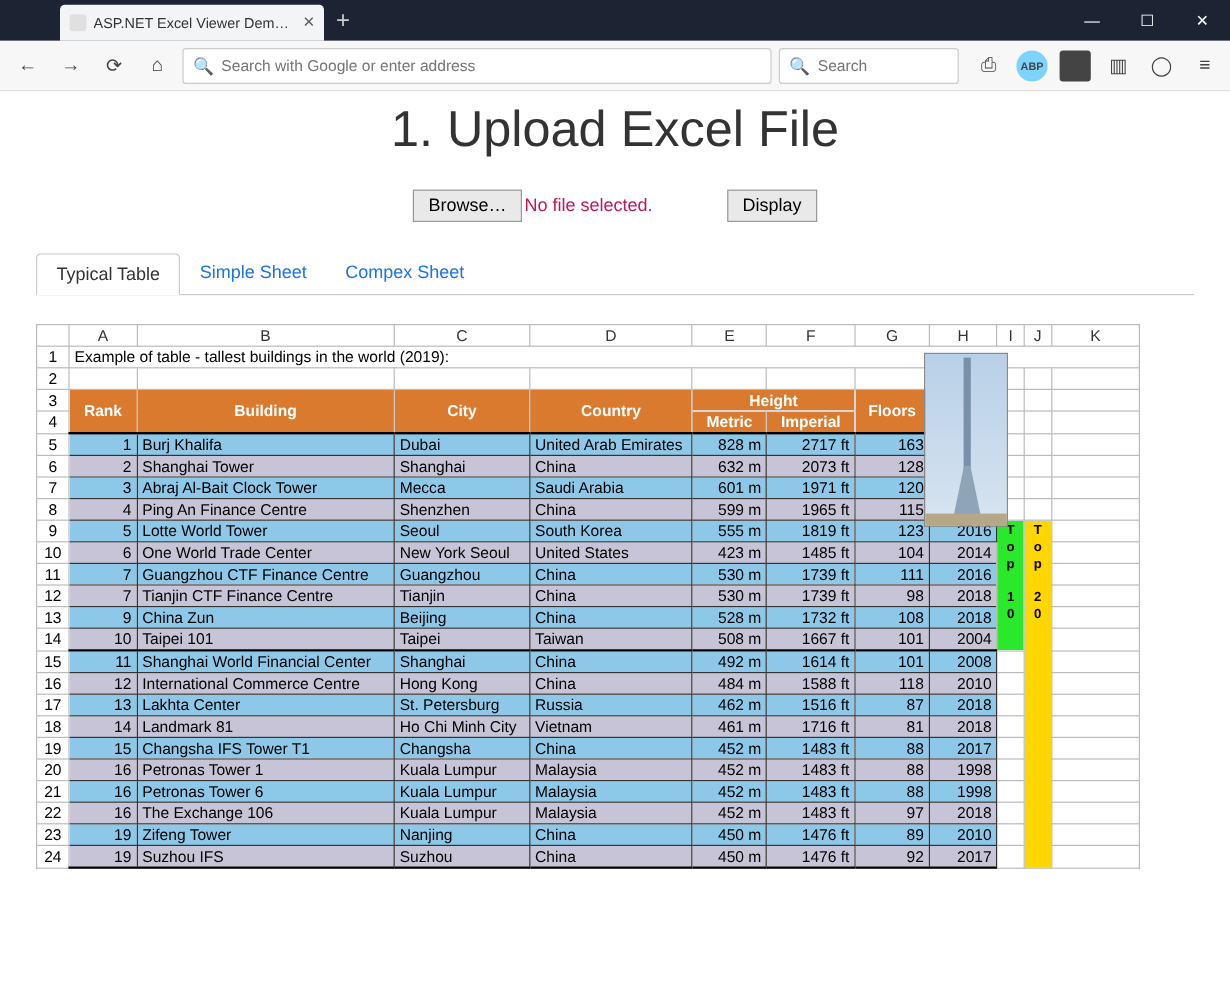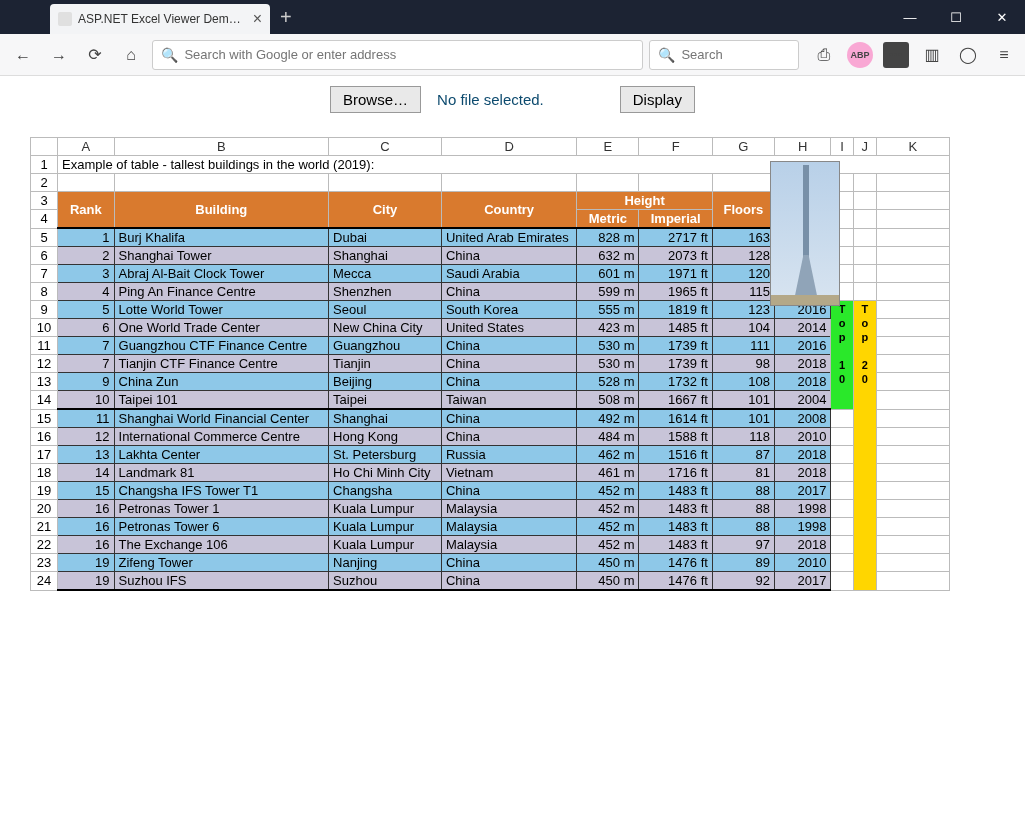--- a/index.html
+++ b/index.html
@@ -18,29 +18,29 @@
   
   .toolbar { height: 42px; background: #f7f7f8; border-bottom: 1px solid #ddd; display: flex; align-items: center; padding: 0 8px; gap: 6px; }
   .navbtn { width: 30px; height: 30px; border-radius: 4px; display: flex; align-items: center; justify-content: center; color: #444; cursor: pointer; }
   .addressbar, .searchbar { display: flex; align-items: center; background: #fff; border: 1px solid #ccc; border-radius: 3px; height: 30px; padding: 0 8px; }
   .addressbar { flex: 1; }
   .searchbar { width: 150px; }
   .addressbar input, .searchbar input { border: none; outline: none; font-size: 13px; width: 100%; color: #1d4ed8; }
   .magnify { color: #888; margin-right: 6px; font-size: 14px; }
   .toolicons { display: flex; gap: 10px; margin-left: 6px; }
   .toolicons div { width: 26px; height: 26px; display: flex; align-items: center; justify-content: center; cursor: pointer; color: #444; }
-  .abp { background: #f9a8d4; color: #fff; font-size: 9px; font-weight: bold; border-radius: 50%; width: 20px; height: 20px; }
+  .abp { background: #7dd3fc; color: #fff; font-size: 9px; font-weight: bold; border-radius: 50%; width: 20px; height: 20px; }
   .dots { background: #444; color: #fff; font-size: 10px; border-radius: 3px; width: 20px; height: 20px; letter-spacing: 1px; }
 
   
   .content { padding: 0 30px; }
   h1 { font-weight: 300; font-size: 42px; text-align: center; color: #333; margin-top: 8px; }
-  .uploadrow { display: flex; justify-content: center; align-items: center; gap: 16px; margin: 10px 0; }
+  .uploadrow { display: flex; justify-content: center; align-items: center; gap: 2px; margin: 26px 0; }
   .btn { background: #e9e9e9; border: 1px solid #999; padding: 4px 12px; font-size: 15px; cursor: pointer; }
-  .nofile { font-size: 15px; color: #0c4a6e; margin-right: 60px; }
+  .nofile { font-size: 15px; color: #be185d; margin-right: 60px; }
 
   
   .tabs { display: flex; border-bottom: 1px solid #ccc; margin-top: 18px; font-size: 15px; }
   .tab { padding: 8px 16px; cursor: pointer; color: #1a73e8; }
   .tab.active { border: 1px solid #ccc; border-bottom: 1px solid #fff; margin-bottom: -1px; border-radius: 4px 4px 0 0; color: #333; background: #fff; }
 
   
   .sheet-wrap { margin-top: 24px; position: relative; }
   .sheet { border-collapse: collapse; font-size: 13px; table-layout: fixed; width: 920px; }
   .sheet td, .sheet th { border: 1px solid #bbb; padding: 1px 4px; height: 18px; white-space: nowrap; overflow: hidden; }
@@ -103,26 +103,32 @@
     <div>⎙</div>
     <div class="abp">ABP</div>
     <div class="dots">•••</div>
     <div>▥</div>
     <div>◯</div>
     <div>≡</div>
   </div>
 </div>
 
 <div class="content">
+  <h1>1. Upload Excel File</h1>
   <div class="uploadrow">
     <button class="btn">Browse…</button>
     <span class="nofile">No file selected.</span>
     <button class="btn">Display</button>
   </div>
 
+  <div class="tabs">
+    <div class="tab active">Typical Table</div>
+    <div class="tab">Simple Sheet</div>
+    <div class="tab">Compex Sheet</div>
+  </div>
 
   <div class="sheet-wrap">
     <table class="sheet">
       <colgroup>
         <col style="width:24px">
           <col class="colA">
           <col class="colB">
           <col class="colC">
           <col class="colD">
         <col class="colE">
@@ -270,21 +276,21 @@
               <span>&nbsp;</span>
               <span>2</span>
               <span>0</span>
             </td>
             <td></td>
           </tr>
           <tr class="row-gray">
             <td class="rowhead">10</td>
             <td class="cell num">6</td>
             <td class="cell">One World Trade Center</td>
-            <td class="cell">New China City</td>
+            <td class="cell">New York Seoul</td>
             <td class="cell">United States</td>
             <td class="cell num">423 m</td>
             <td class="cell num">1485 ft</td>
             <td class="cell num">104</td>
             <td class="cell num">2014</td>
             <td></td>
           </tr>
           <tr class="row-blue">
             <td class="rowhead">11</td>
             <td class="cell num">7</td>

